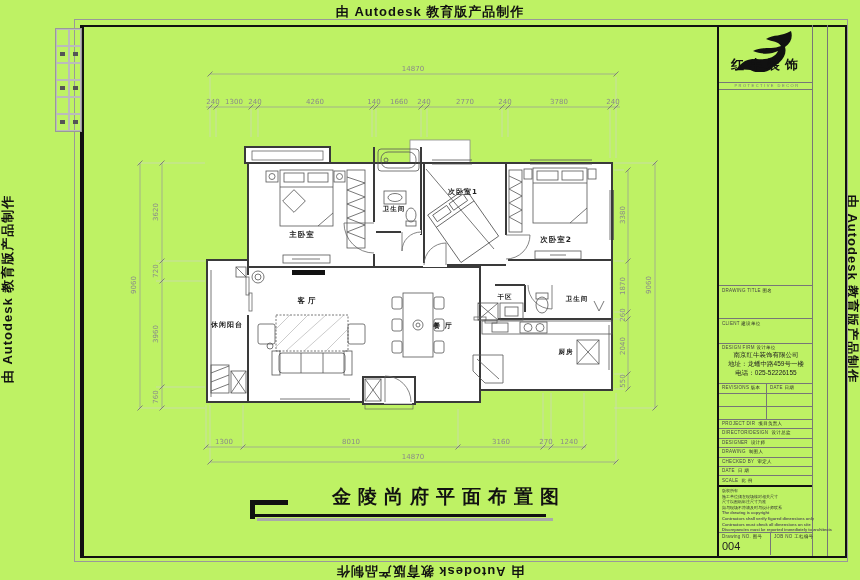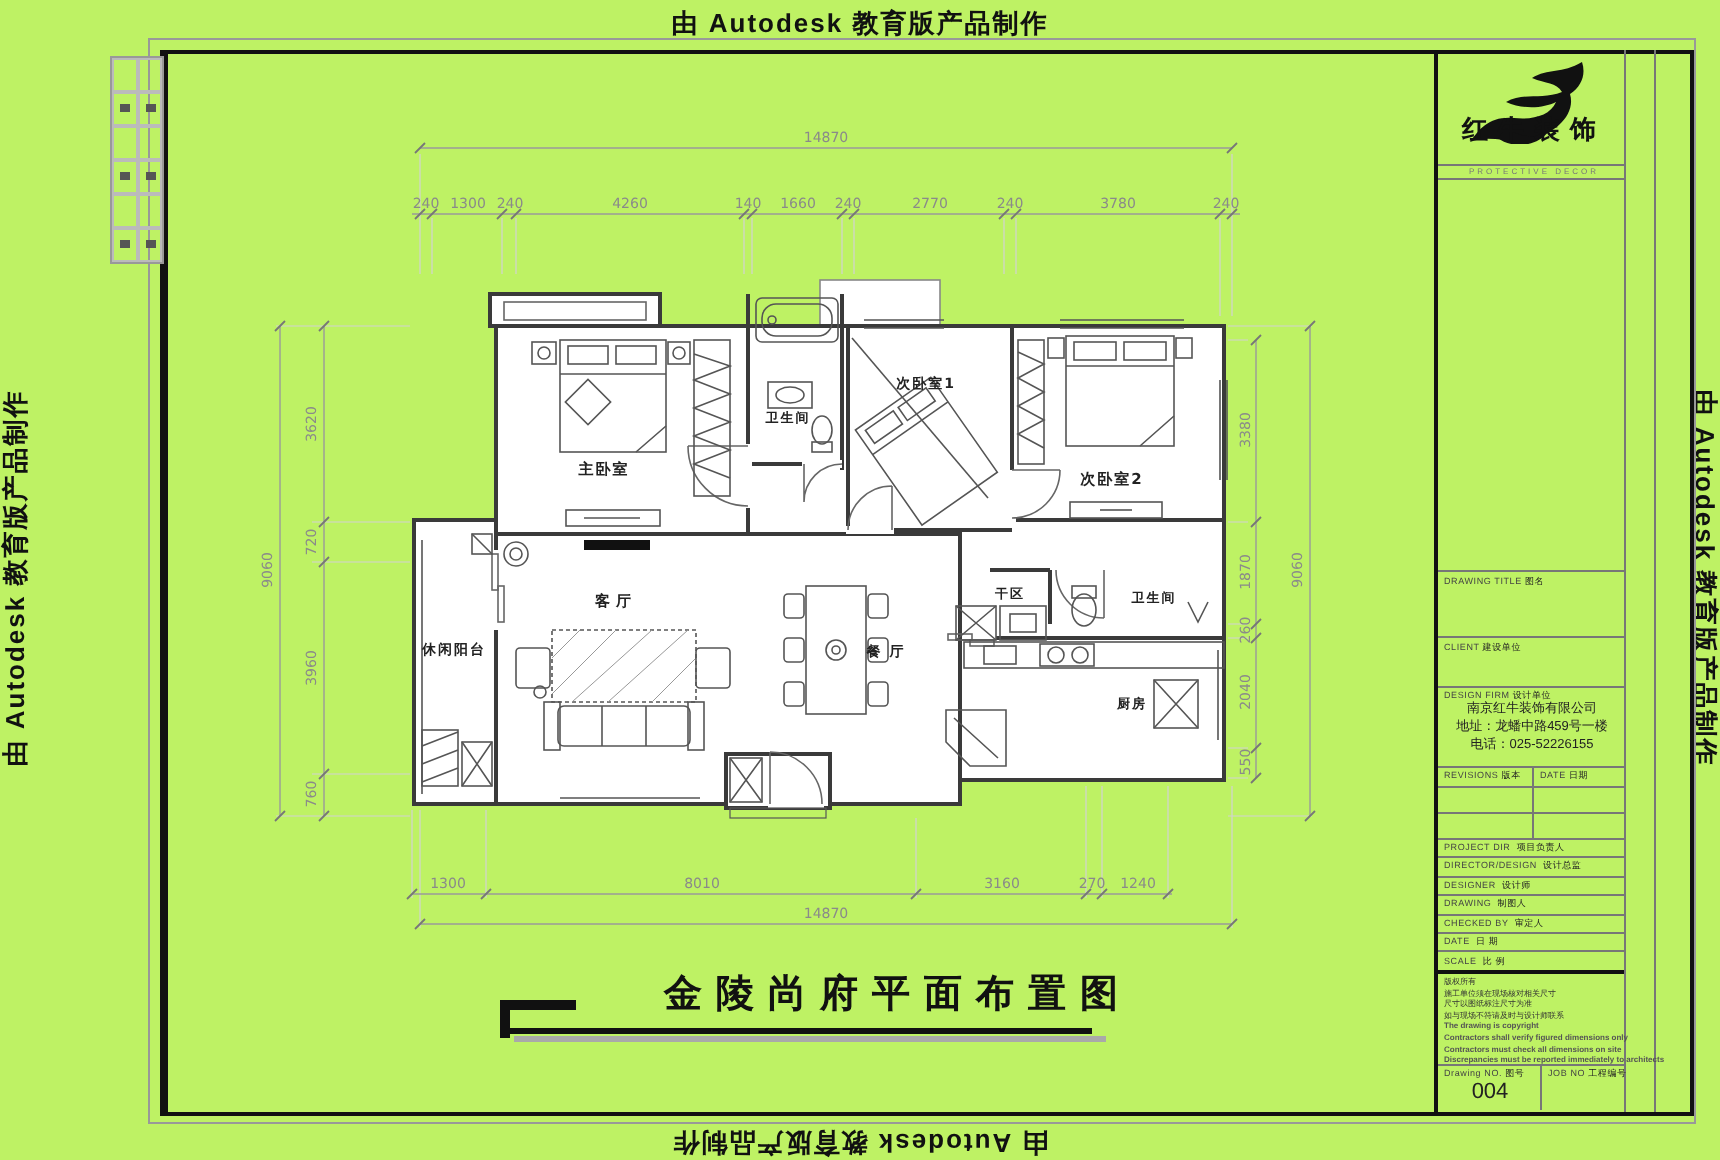--- a/index.html
+++ b/index.html
@@ -346,21 +346,21 @@
     <div class="en">Contractors must check all dimensions on site</div>
     <div class="en">Discrepancies must be reported immediately to architects</div>
   </div>
 
   <div class="abs hline" style="left:719px;top:532px;width:93px;"></div>
   <div class="abs vline" style="left:770px;top:532px;height:23px;"></div>
   <div class="abs tb-label" style="left:722px;top:534px;">
     <span>Drawing NO.</span>
     <span class="tb-zh">图号</span>
   </div>
-  <div class="abs" style="left:722px;top:540px;width:46px;text-align:center;font-size:11px;color:#222;">004</div>
+  <div class="abs" style="left:722px;top:540px;width:46px;text-align:left;font-size:11px;color:#222;">004</div>
   <div class="abs tb-label" style="left:774px;top:534px;">
     <span>JOB NO</span>
     <span class="tb-zh">工程编号</span>
   </div>
 
   <div class="abs big-title" style="left:295px;top:484px;margin-left:37px;">金陵尚府平面布置图</div>
   <div class="abs blk" style="left:250px;top:500px;width:38px;height:5px;"></div>
   <div class="abs blk" style="left:250px;top:500px;width:5px;height:19px;"></div>
   <div class="abs blk" style="left:250px;top:514px;width:296px;height:3px;"></div>
   <div class="abs gry" style="left:257px;top:518px;width:296px;height:3px;"></div>

